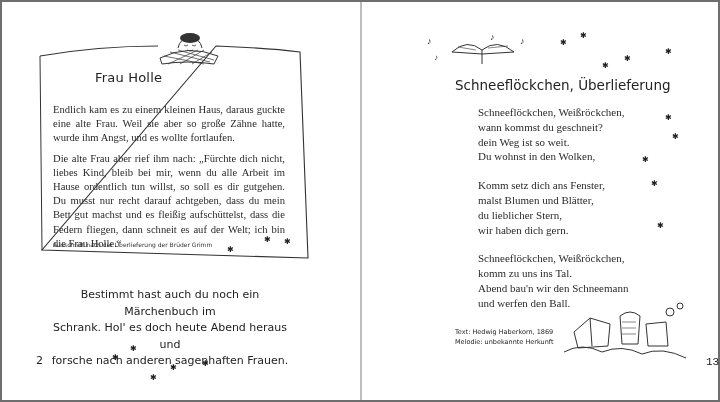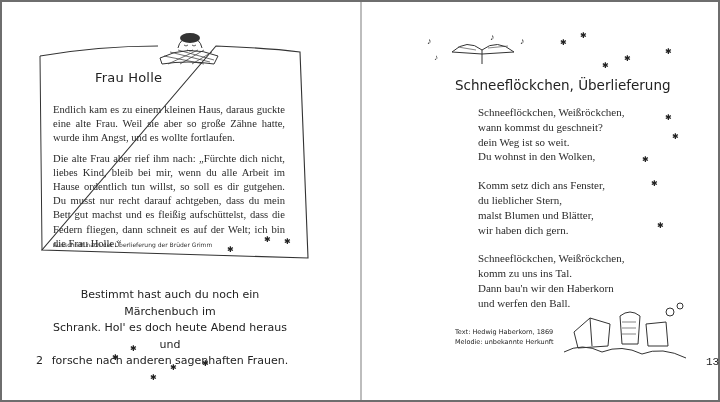--- a/index.html
+++ b/index.html
@@ -96,28 +96,28 @@
   <div class="poem-title hand">Schneeflöckchen, Überlieferung</div>
   <div class="poem serif">
     <div class="stanza">
       <div>Schneeflöckchen, Weißröckchen,</div>
       <div>wann kommst du geschneit?</div>
       <div>dein Weg ist so weit.</div>
       <div>Du wohnst in den Wolken,</div>
     </div>
     <div class="stanza">
       <div>Komm setz dich ans Fenster,</div>
+      <div>malst Blumen und Blätter,</div>
       <div>du lieblicher Stern,</div>
-      <div>malst Blumen und Blätter,</div>
       <div>wir haben dich gern.</div>
     </div>
     <div class="stanza">
       <div>Schneeflöckchen, Weißröckchen,</div>
       <div>komm zu uns ins Tal.</div>
-      <div>Dann bau'n wir den Haberkorn</div>
+      <div>Abend bau'n wir den Schneemann</div>
       <div>und werfen den Ball.</div>
     </div>
   </div>
   <div class="credits hand">
     <div>Text: Hedwig Haberkorn, 1869</div>
     <div>Melodie: unbekannte Herkunft</div>
   </div>
   <svg style="position:absolute; left:560px; top:300px;" width="130" height="62" viewBox="0 0 130 62">
     <path d="M12 30 L28 16 L48 22 L46 44 L16 46 Z" fill="none" stroke="#333"></path>
     <path d="M28 16 L30 44" stroke="#333"></path>

